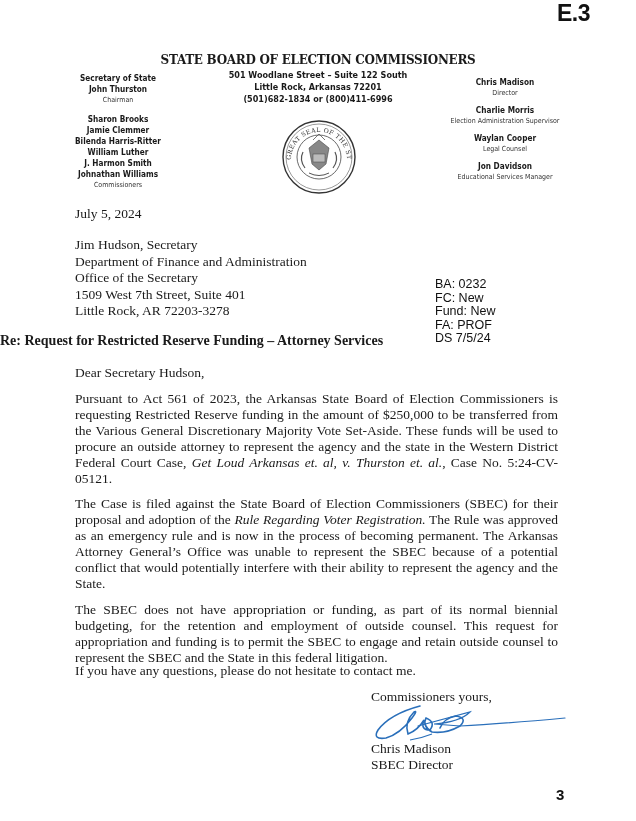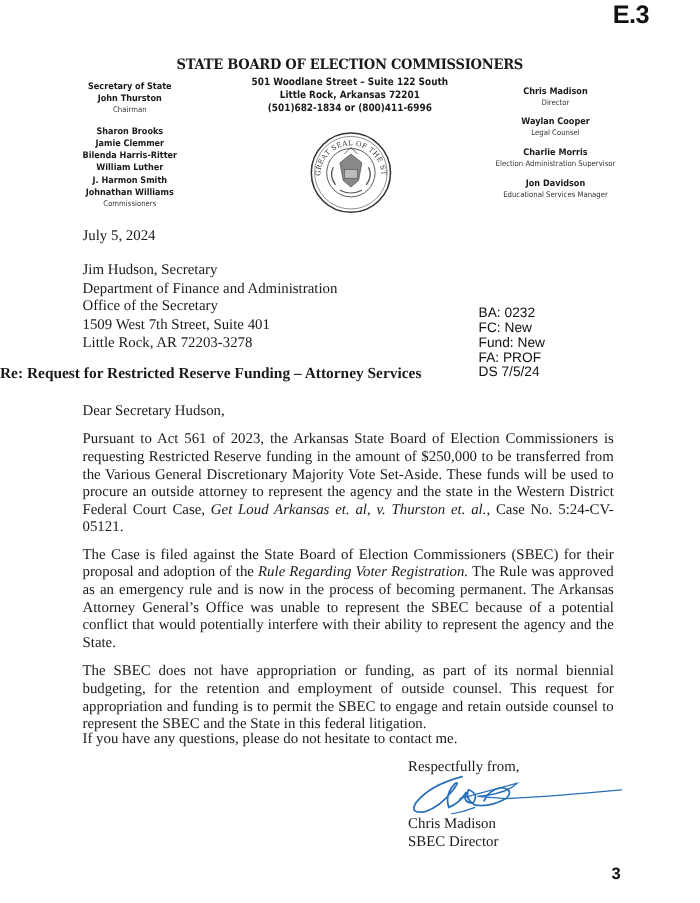--- a/index.html
+++ b/index.html
@@ -83,26 +83,26 @@
     <path d="M34 22 L40 16 L46 22" stroke="#555" stroke-width="0.8" fill="none"></path>
   </svg>
 </div>
 
 <div class="lh-right">
   <div class="lh-group">
     <span class="lh-name">Chris Madison</span>
     <span class="lh-role">Director</span>
   </div>
   <div class="lh-group">
+    <span class="lh-name">Charlie Morris</span>
+    <span class="lh-role">Election Administration Supervisor</span>
+  </div>
+  <div class="lh-group">
     <span class="lh-name">Waylan Cooper</span>
     <span class="lh-role">Legal Counsel</span>
-  </div>
-  <div class="lh-group">
-    <span class="lh-name">Charlie Morris</span>
-    <span class="lh-role">Election Administration Supervisor</span>
   </div>
   <div class="lh-group">
     <span class="lh-name">Jon Davidson</span>
     <span class="lh-role">Educational Services Manager</span>
   </div>
 </div>
 
 <div class="date">July 5, 2024</div>
 
 <div class="recipient">
@@ -125,21 +125,21 @@
 <div class="salutation">Dear Secretary Hudson,</div>
 
 <div class="para p1"><span>Pursuant to Act 561 of 2023, the Arkansas State Board of Election Commissioners is requesting Restricted Reserve funding in the amount of $250,000 to be transferred from the Various General Discretionary Majority Vote Set-Aside. These funds will be used to procure an outside attorney to represent the agency and the state in the Western District Federal Court Case, </span><em>Get Loud Arkansas et. al, v. Thurston et. al.</em><span>, Case No. 5:24-CV-05121.</span></div>
 
 <div class="para p2"><span>The Case is filed against the State Board of Election Commissioners (SBEC) for their proposal and adoption of the </span><em>Rule Regarding Voter Registration.</em><span> The Rule was approved as an emergency rule and is now in the process of becoming permanent. The Arkansas Attorney General’s Office was unable to represent the SBEC because of a potential conflict that would potentially interfere with their ability to represent the agency and the State.</span></div>
 
 <div class="para p3">The SBEC does not have appropriation or funding, as part of its normal biennial budgeting, for the retention and employment of outside counsel. This request for appropriation and funding is to permit the SBEC to engage and retain outside counsel to represent the SBEC and the State in this federal litigation.</div>
 
 <div class="closing-q">If you have any questions, please do not hesitate to contact me.</div>
 
-<div class="sign-off">Respectfully from,</div>
+<div class="sign-off">Commissioners yours,</div>
 
 <div class="signature">
   <svg width="210" height="45" viewBox="0 0 210 45">
     <path d="M60 6 Q30 14 18 30 Q12 40 26 38 Q40 34 52 18 Q58 10 54 12 Q44 22 48 34 Q58 30 64 20 Q60 30 70 30 Q76 22 66 18 Q62 26 72 32 Q86 34 100 26 Q108 18 96 16 Q84 18 80 28" fill="none" stroke="#2a6fba" stroke-width="1.6" stroke-linecap="round"></path>
     <path d="M58 26 Q80 20 110 12 Q100 22 74 24 L100 26 Q140 24 205 18" fill="none" stroke="#2a6fba" stroke-width="1.2" stroke-linecap="round"></path>
     <path d="M50 40 Q62 38 72 34" fill="none" stroke="#2a6fba" stroke-width="1.1"></path>
   </svg>
 </div>
 
 <div class="signer">

